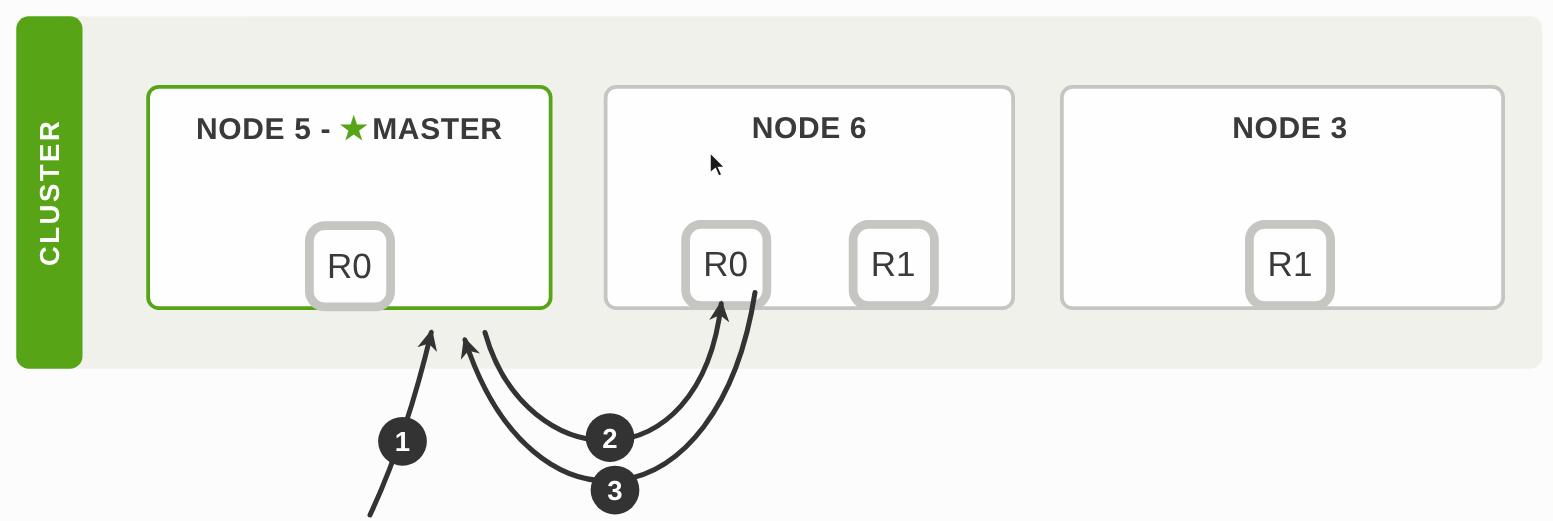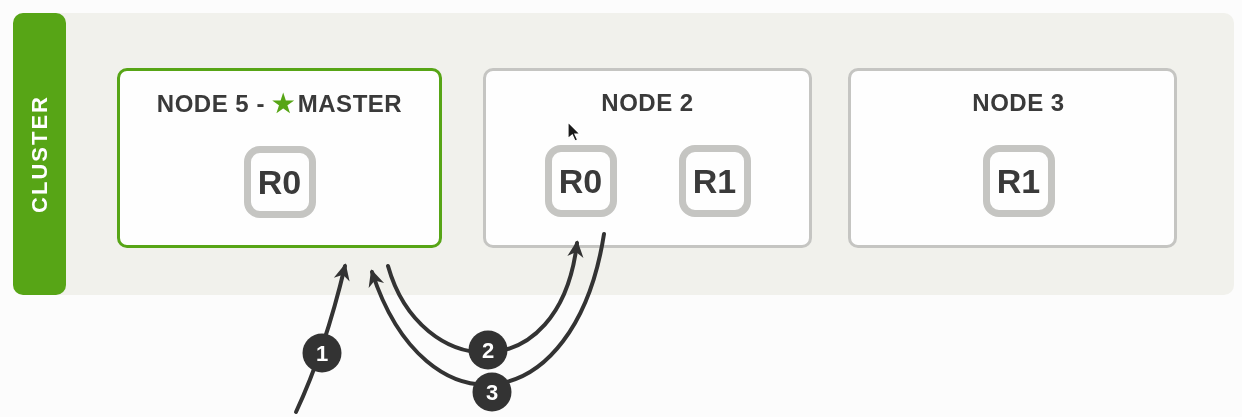--- a/index.html
+++ b/index.html
@@ -30,21 +30,21 @@
   .node{
     position:absolute;top:68px;height:180px;
     background:var(--node_fill,#fefefe);
     border:3px solid var(--replica_border,#c5c5c2);
     border-radius:10px;
     box-sizing:border-box;
   }
   .node.node-green{border-color:var(--green,#57a516);}
   .node-1{left:117px;width:325px;}
   .node-2{left:483px;width:329px;}
-  .node-3{left:848px;width:329px;padding-left:12px;}
+  .node-3{left:848px;width:356px;padding-left:12px;}
   .node-title{
     margin-top:19px;
     text-align:center;
     font-size:24px;font-weight:bold;color:var(--text_dark,#3a3a3a);
     letter-spacing:0.5px;
     line-height:26px;
     white-space:nowrap;
   }
   .node-title .star{
     color:var(--green,#57a516);
@@ -54,21 +54,21 @@
   .shard-row{
     margin-top:29px;
     display:flex;justify-content:center;gap:62px;
   }
   .shard{
     width:72px;height:72px;box-sizing:border-box;
     background:var(--node_fill,#fefefe);
     border:7px solid var(--replica_border,#c5c5c2);
     border-radius:16px;
     display:flex;align-items:center;justify-content:center;
-    font-size:34px;font-weight:bold;color:var(--text_dark,#3a3a3a);
+    font-size:28px;font-weight:normal;color:var(--text_dark,#3a3a3a);margin-top:31px;
   }
   .shard.shard-primary{border-color:var(--green,#57a516);}
   .shard.shard-replica{border-color:var(--replica_border,#c5c5c2);}
   svg.overlay{position:absolute;left:0;top:0;pointer-events:none;}
   .badge-num{
     font-family:"Liberation Sans",sans-serif;
     font-size:22px;font-weight:bold;
     fill:var(--white,#ffffff);
   }
 </style>
@@ -86,21 +86,21 @@
   <div class="node node-1 node-green">
     <div class="node-title">
       <span>NODE 5 -</span><span class="star">★</span><span>MASTER</span>
     </div>
     <div class="shard-row">
       <div class="shard shard-replica">R0</div>
     </div>
   </div>
 
   <div class="node node-2">
-    <div class="node-title">NODE 2</div>
+    <div class="node-title">NODE 6</div>
     <div class="shard-row">
       <div class="shard shard-replica">R0</div>
       <div class="shard shard-replica">R1</div>
     </div>
   </div>
 
   <div class="node node-3">
     <div class="node-title">NODE 3</div>
     <div class="shard-row">
       <div class="shard shard-replica">R1</div>

